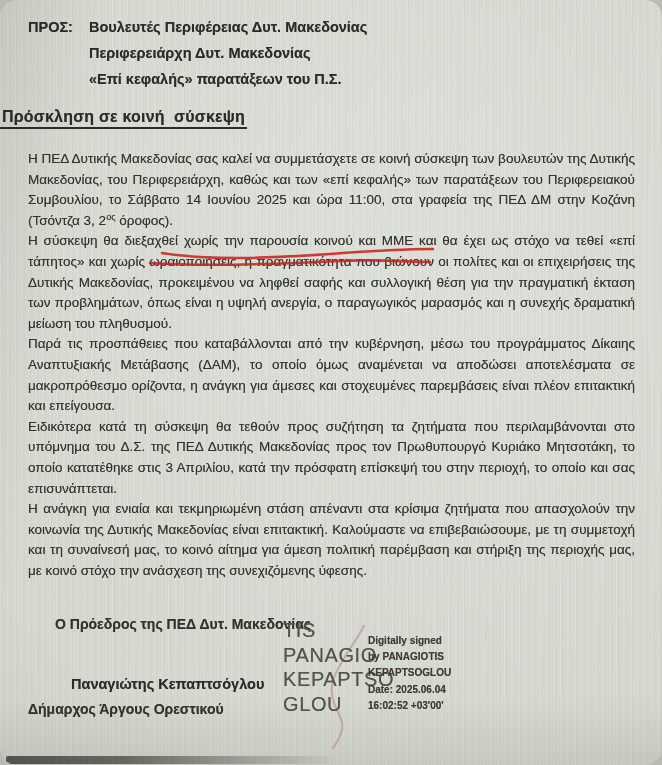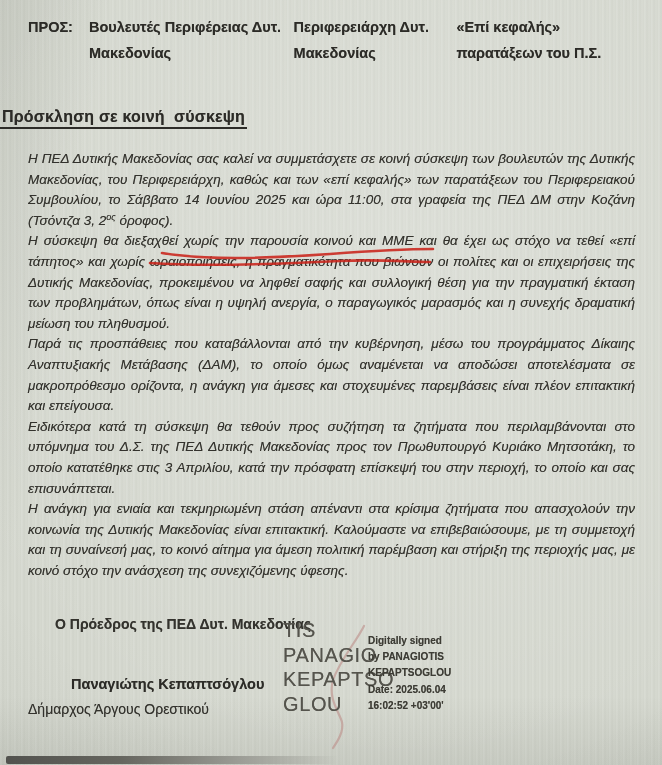--- a/index.html
+++ b/index.html
@@ -12,58 +12,59 @@
     color:#34332e;
     background:
       radial-gradient(140% 120% at 60% 35%, rgba(255,255,255,0.20) 0%, rgba(255,255,255,0) 55%, rgba(40,45,35,0.12) 100%),
       linear-gradient(100deg, rgba(60,65,55,0.10) 0%, rgba(60,65,55,0) 14%),
       linear-gradient(0deg, rgba(60,65,55,0.09) 0%, rgba(60,65,55,0) 9%),
       repeating-linear-gradient(90deg,
         rgba(255,255,255,0.06) 0px, rgba(255,255,255,0.06) 1px,
         rgba(90,95,85,0.05) 3px, rgba(255,255,255,0.00) 5px,
         rgba(110,115,100,0.04) 7px),
       #d6d9d0;
+    border-radius: 17px;
   }
   .txt{ text-shadow:0 0 0.5px rgba(55,55,48,0.55); }
 
   
   .recipients{
     position:absolute; top:14px; left:28px; right:20px;
     display:flex; gap:16px;
     font-weight:bold; font-size:14.5px; line-height:26px; color:#2c2b27;
   }
   .recipients .label{ flex:0 0 auto; }
-  .recipients .lines{ display:flex; flex-direction:row; }
+  .recipients .lines{ display:flex; flex-direction:column; }
 
   
   .title-row{
     position:absolute; top:108px; left:0; width:100%;
     text-align:left;
   }
   .title-row span{
     font-weight:bold; font-size:16px; color:#2c2b27;
     border-bottom:2px solid #2c2b27; padding:0 2px 2px 2px;
     letter-spacing:0.2px; white-space:pre;
   }
 
   
   .body-text{
     position:absolute; top:149px; left:28px; width:607px;
     font-size:13.5px; line-height:20.6px; text-align:justify; color:#33322d;
   }
-  .body-text p{ margin:0;font-style:italic; }
+  .body-text p{ margin:0; }
   .body-text sup{ font-size:9px; line-height:0; }
 
   
   .marker-svg{ position:absolute; left:0; top:0; pointer-events:none; }
 
   
   .sig-role-top{ position:absolute; left:35px; top:616px; font-size:14px; font-weight:600; color:#33322d;margin-left:20px; }
   .sig-name{ position:absolute; left:28px; top:676px; font-size:14.5px; font-weight:bold; color:#2c2b27;margin-left:43px; }
-  .sig-role-bottom{ position:absolute; left:28px; top:701px; font-size:14px; font-weight:400; color:#33322d; }
+  .sig-role-bottom{ position:absolute; left:28px; top:701px; font-size:14px; font-weight:700; color:#33322d; }
 
   .digsig-big{
     position:absolute; left:283px; top:618px;
     font-size:20px; line-height:24.5px; letter-spacing:0.6px;
     font-weight:500; color:#55544d;
   }
   .digsig-details{
     position:absolute; left:368px; top:633px;
     font-size:10px; line-height:16.2px; font-weight:600; color:#3d3c35;
   }

